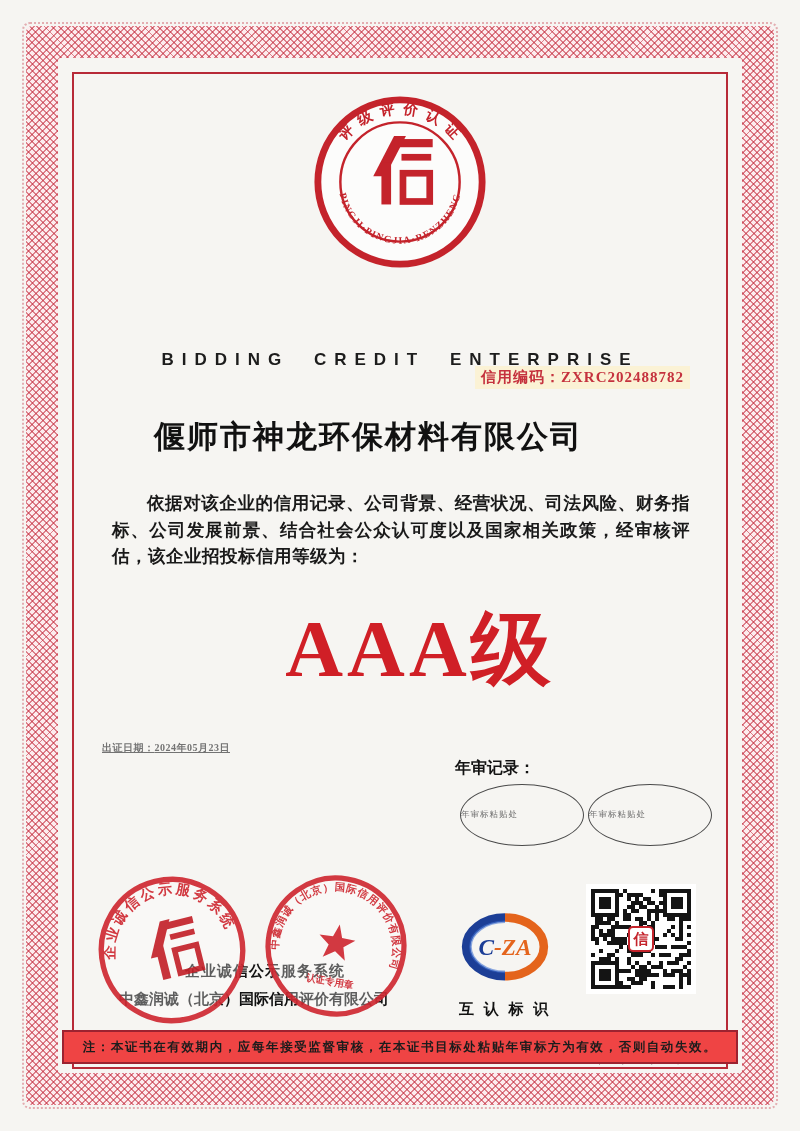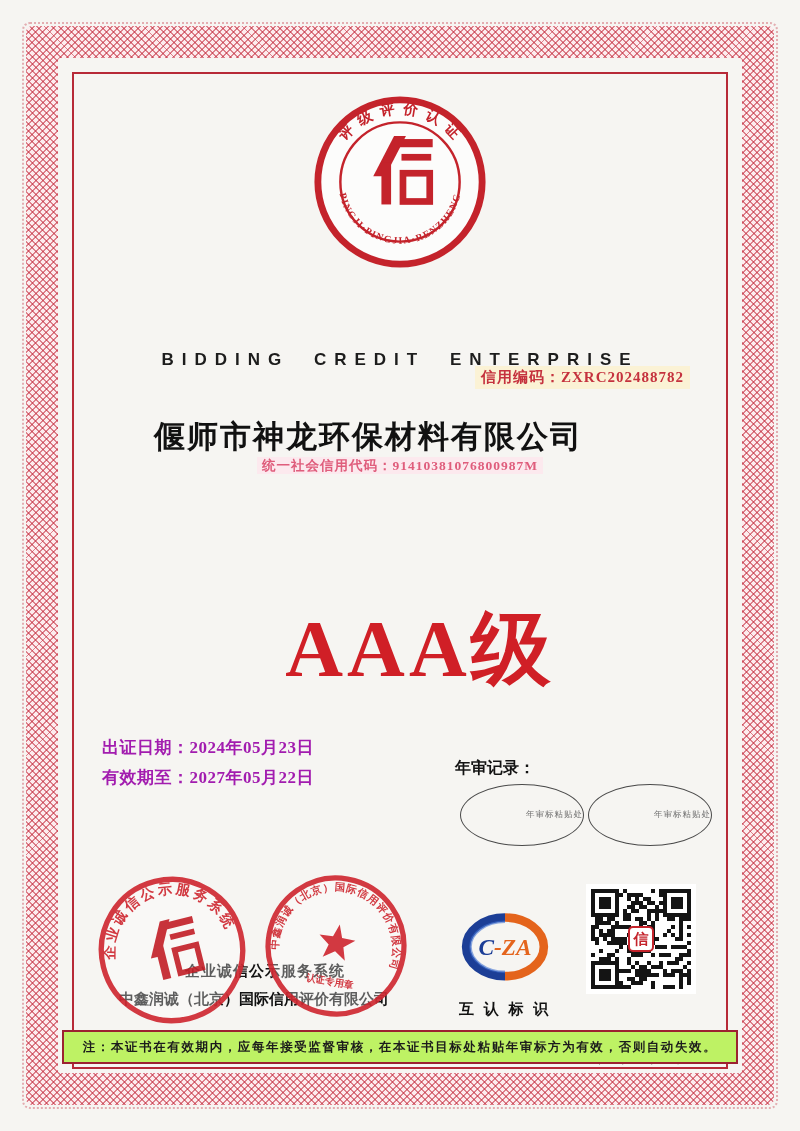--- a/index.html
+++ b/index.html
@@ -60,31 +60,31 @@
     font-size:17.5px;font-weight:700;color:#191919;line-height:26.5px;
     text-align:justify;text-indent:2em;letter-spacing:.5px;
   }
   .rating{
     position:absolute;left:0;top:596px;width:800px;text-align:center;
     font-size:80px;font-weight:800;color:#d01f26;letter-spacing:4px;padding-left:20px;
   }
   
   .details{position:absolute;left:102px;top:733px;}
   .detail-row{
-    font-size:17px;font-weight:700;color:#a21caf;
-    height:30px;line-height:30px;letter-spacing:.5px;
+    font-size:10px;font-weight:700;color:#737373;
+    height:30px;line-height:30px;letter-spacing:.5px;text-decoration:underline;
   }
   
   .annual-label{
     position:absolute;left:455px;top:758px;
     font-size:16px;font-weight:700;color:#131313;
   }
   .sticker-oval{
     position:absolute;width:122px;height:60px;border:1.5px solid #4a4a4a;
-    border-radius:50%;display:flex;align-items:center;justify-content:flex-end;
+    border-radius:50%;display:flex;align-items:center;justify-content:flex-start;
   }
   .sticker-oval span{font-size:8.5px;color:#6d6d6d;letter-spacing:1px;font-weight:400;}
   .oval-left{left:460px;top:784px;}
   .oval-right{left:588px;top:784px;}
   
   .caption-1{
     position:absolute;left:150px;top:962px;width:230px;text-align:center;
     font-size:15px;font-weight:700;color:#111;letter-spacing:1px;
   }
   .caption-2{
@@ -110,21 +110,21 @@
     font-size:15px;font-weight:900;color:#c4232b;
   }
   .qr-label{
     position:absolute;left:576px;top:1000px;width:130px;text-align:center;
     font-size:15px;font-weight:700;color:#111;letter-spacing:5px;margin-top:48px;
   }
   
   .footer-note{
     position:absolute;left:62px;top:1030px;right:62px;height:30px;
     border:2.5px solid #9c2230;display:flex;align-items:center;justify-content:center;
-    background:#bef264;
+    background:#ef4444;
   }
   .footer-note span{font-size:12.5px;font-weight:700;color:#1c1c1c;letter-spacing:1.6px;}
   svg text{font-family:"Liberation Serif","DejaVu Serif",serif;}
 </style>
 </head>
 <body>
 
 <div class="certificate">
 
   <svg width="0" height="0" style="position:absolute">
@@ -158,27 +158,26 @@
     <text font-size="10" font-weight="bold" fill="#c4232b" letter-spacing="1.5" font-family="Liberation Sans, DejaVu Sans, sans-serif">
       <textPath href="#arcTopB" startOffset="50%" text-anchor="middle">PINGJI·PINGJIA·RENZHENG</textPath>
     </text>
     <use href="#xin-logo" transform="translate(52,40) scale(0.76)"></use>
   </svg>
 
   <div class="subtitle">BIDDING CREDIT ENTERPRISE</div>
   <div class="credit-code"><span>信用编码：</span><span>ZXRC202488782</span></div>
 
   <div class="company-name">偃师市神龙环保材料有限公司</div>
-  <div class="uscc"><span>统一社会信用代码：91410381076800987M</span></div>
-
+
+  <div class="body-par">依据对该企业的信用记录、公司背景、经营状况、司法风险、财务指标、公司发展前景、结合社会公众认可度以及国家相关政策，经审核评估，该企业招投标信用等级为：</div>
   <div class="rating">AAA级</div>
 
   <div class="details">
     <div class="detail-row"><span>出证日期：</span><span>2024年05月23日</span></div>
-    <div class="detail-row"><span>有效期至：</span><span>2027年05月22日</span></div>
   </div>
 
   <div class="annual-label">年审记录：</div>
   <div class="sticker-oval oval-left">
     <span>年审标粘贴处</span>
   </div>
   <div class="sticker-oval oval-right">
     <span>年审标粘贴处</span>
   </div>
 

